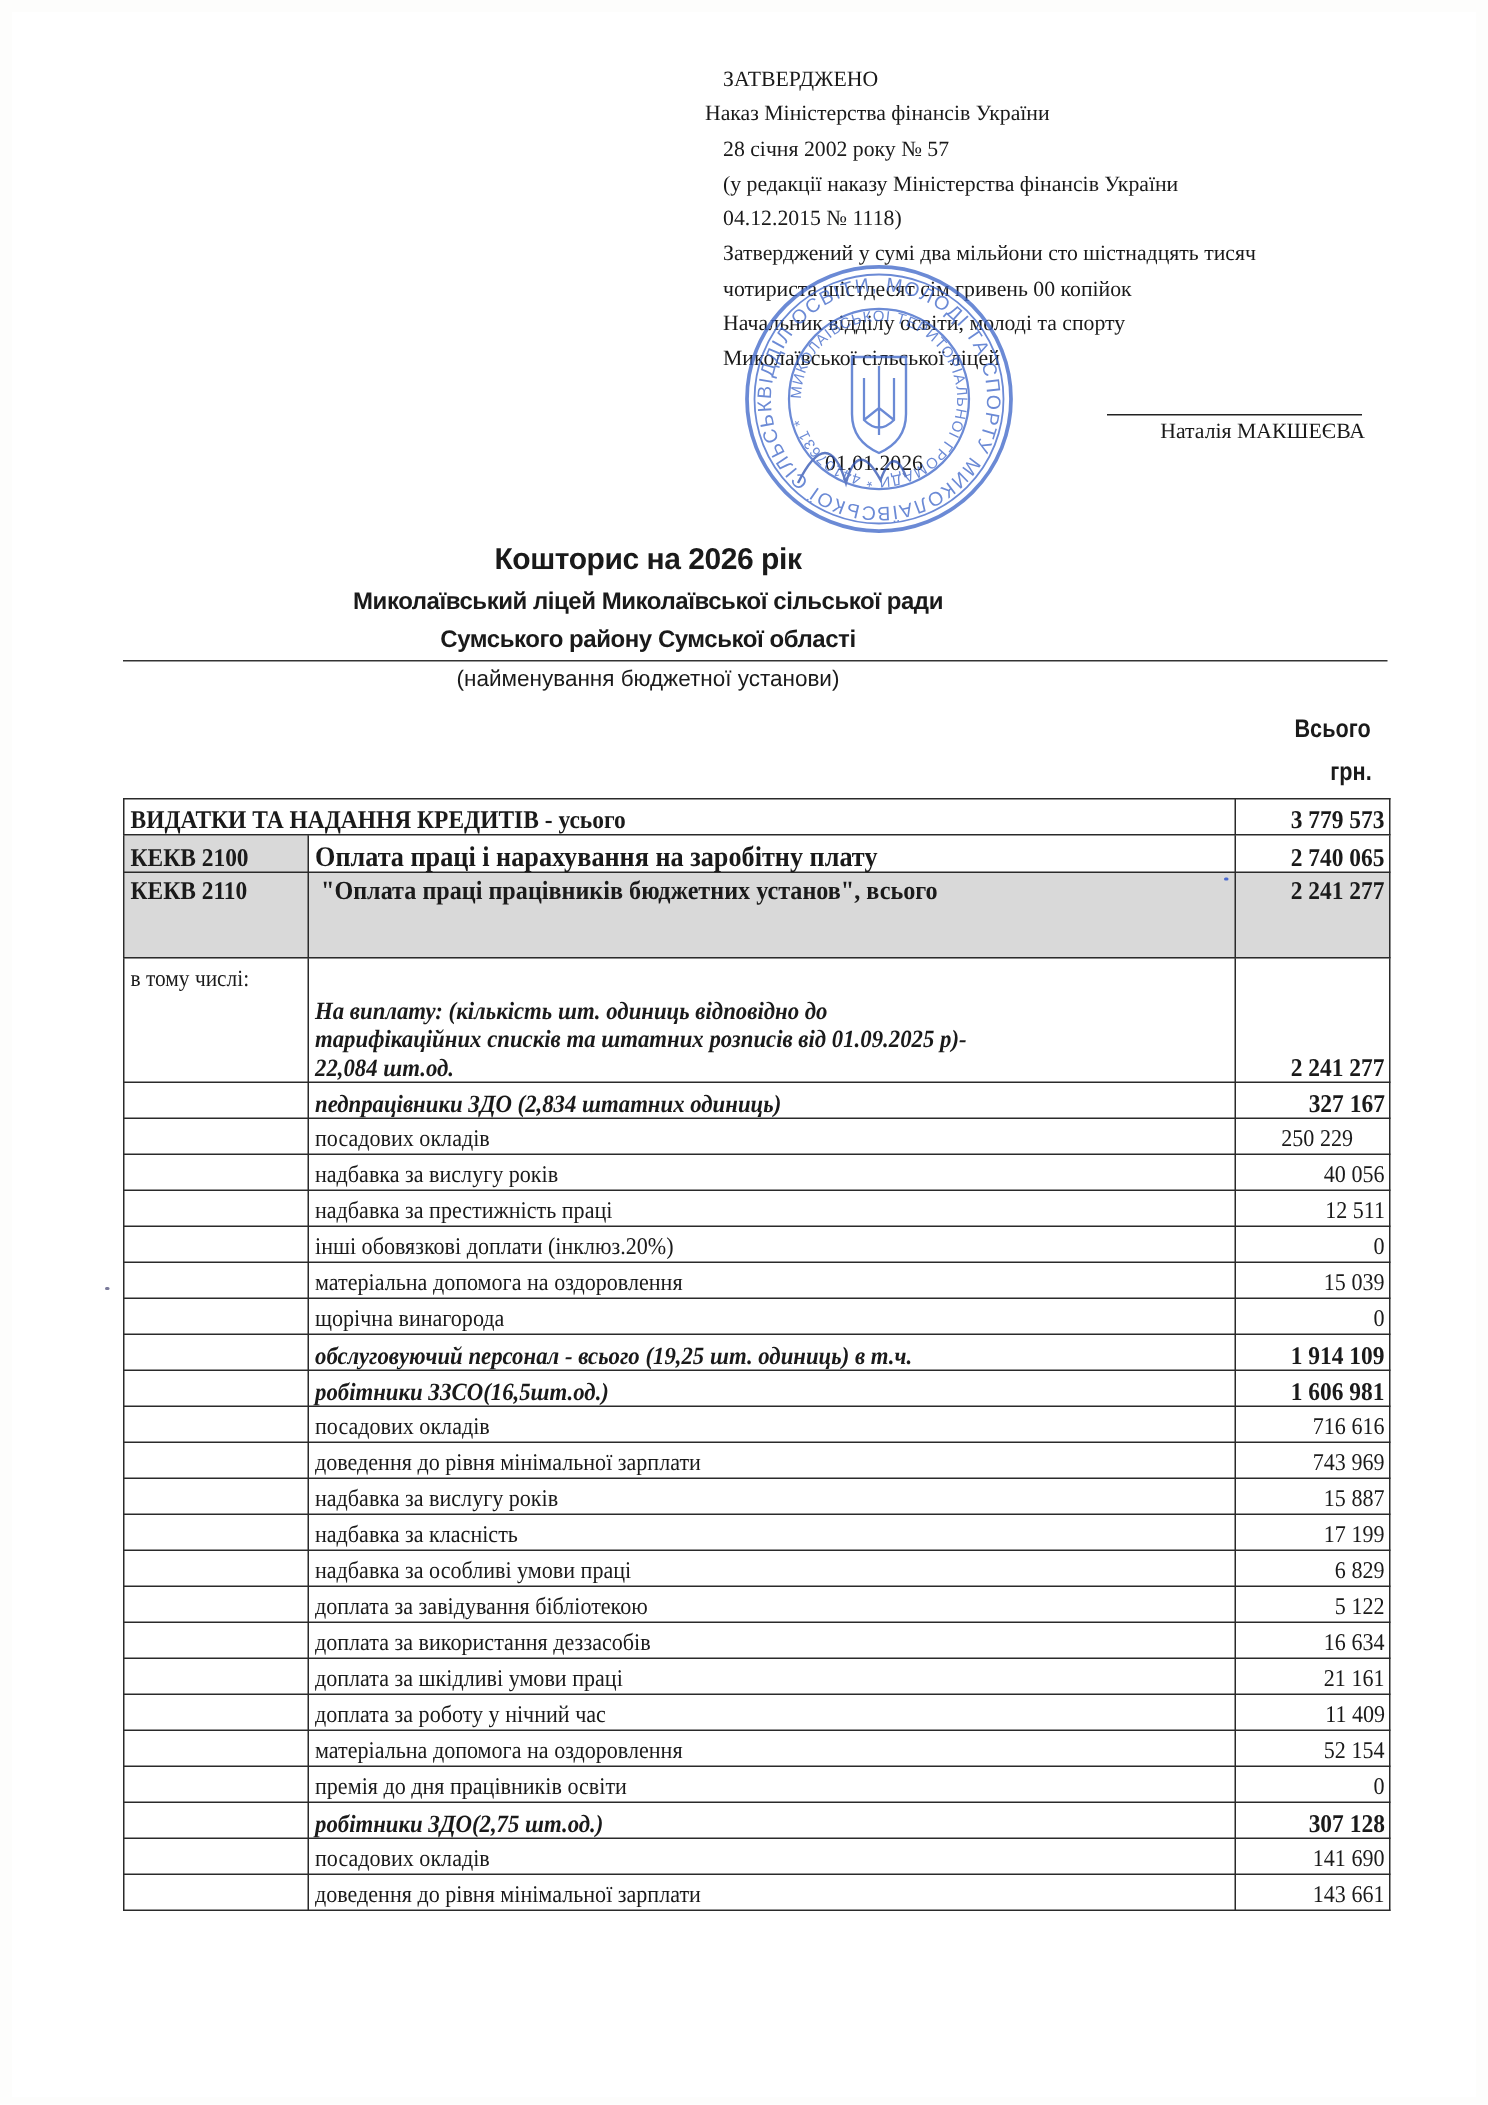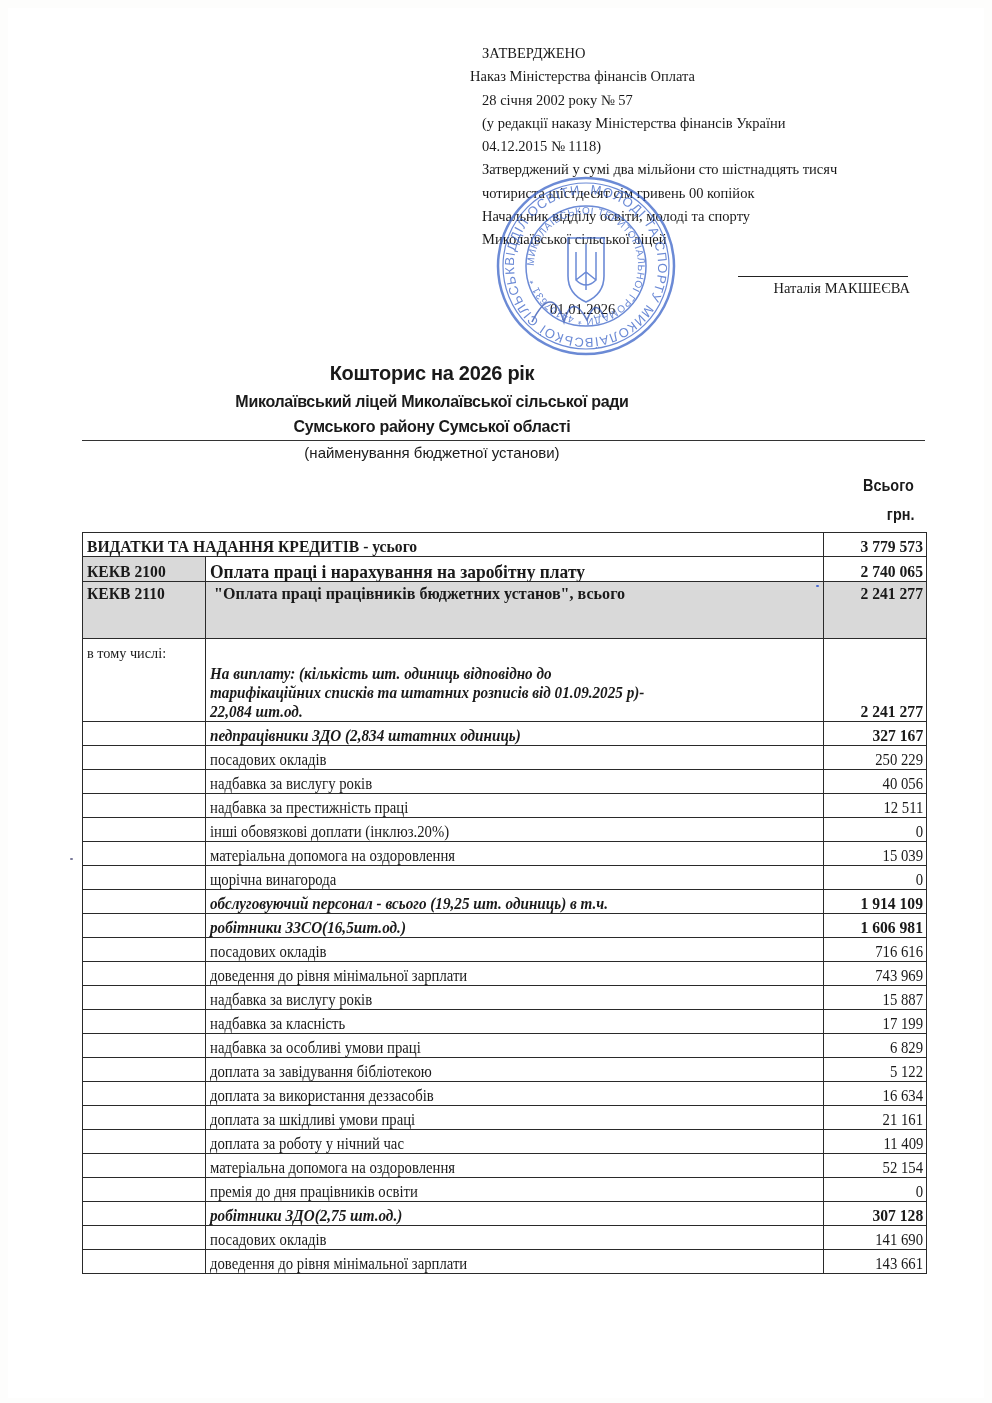--- a/index.html
+++ b/index.html
@@ -63,21 +63,21 @@
   .multi { line-height:24px; padding-top:3px; }
   .speck { position:absolute; width:3px; height:2px; background:#7a7a9a; border-radius:1px; }
 </style>
 </head>
 <body>
 
 <div class="page-frame"></div>
 
 <div class="approval">
   <span class="ln indent" style="padding-left:12px">ЗАТВЕРДЖЕНО</span>
-  <span class="ln" style="padding-left:0">Наказ Міністерства фінансів Оплата</span>
+  <span class="ln" style="padding-left:0">Наказ Міністерства фінансів України</span>
   <span class="ln indent">28 січня 2002 року № 57</span>
   <span class="ln indent">(у редакції наказу Міністерства фінансів України</span>
   <span class="ln indent">04.12.2015 № 1118)</span>
   <span class="ln indent">Затверджений у сумі два мільйони сто шістнадцять тисяч</span>
   <span class="ln indent">чотириста шістдесят сім гривень 00 копійок</span>
   <span class="ln indent">Начальник відділу освіти, молоді та спорту</span>
   <span class="ln indent">Миколаївської сільської ліцей</span>
   <span class="ln sign-line" style="margin-top:10px">
     <span class="underline"></span>
     <span>Наталія МАКШЕЄВА</span>
@@ -146,21 +146,21 @@
   </tbody>
     <tbody id="detail-rows">
       <tr>
         <td class="code"></td>
         <td class="bi" style="font-size:16.5px"><span class="narrow">педпрацівники ЗДО (2,834 штатних одиниць)</span></td>
         <td class="val b big" style=""><span class="narrow-r">327 167</span></td>
       </tr>
       <tr>
         <td class="code"></td>
         <td class="" style="font-size:16px"><span class="narrow">посадових окладів</span></td>
-        <td class="val" style="font-size:16px;"><span class="narrow-r">250 229</span></td>
+        <td class="val" style="font-size:16px;text-align:center;"><span class="narrow-r">250 229</span></td>
       </tr>
       <tr>
         <td class="code"></td>
         <td class="" style="font-size:16px"><span class="narrow">надбавка за вислугу років</span></td>
         <td class="val" style="font-size:16px;"><span class="narrow-r">40 056</span></td>
       </tr>
       <tr>
         <td class="code"></td>
         <td class="" style="font-size:16px"><span class="narrow">надбавка за престижність праці</span></td>
         <td class="val" style="font-size:16px;"><span class="narrow-r">12 511</span></td>

